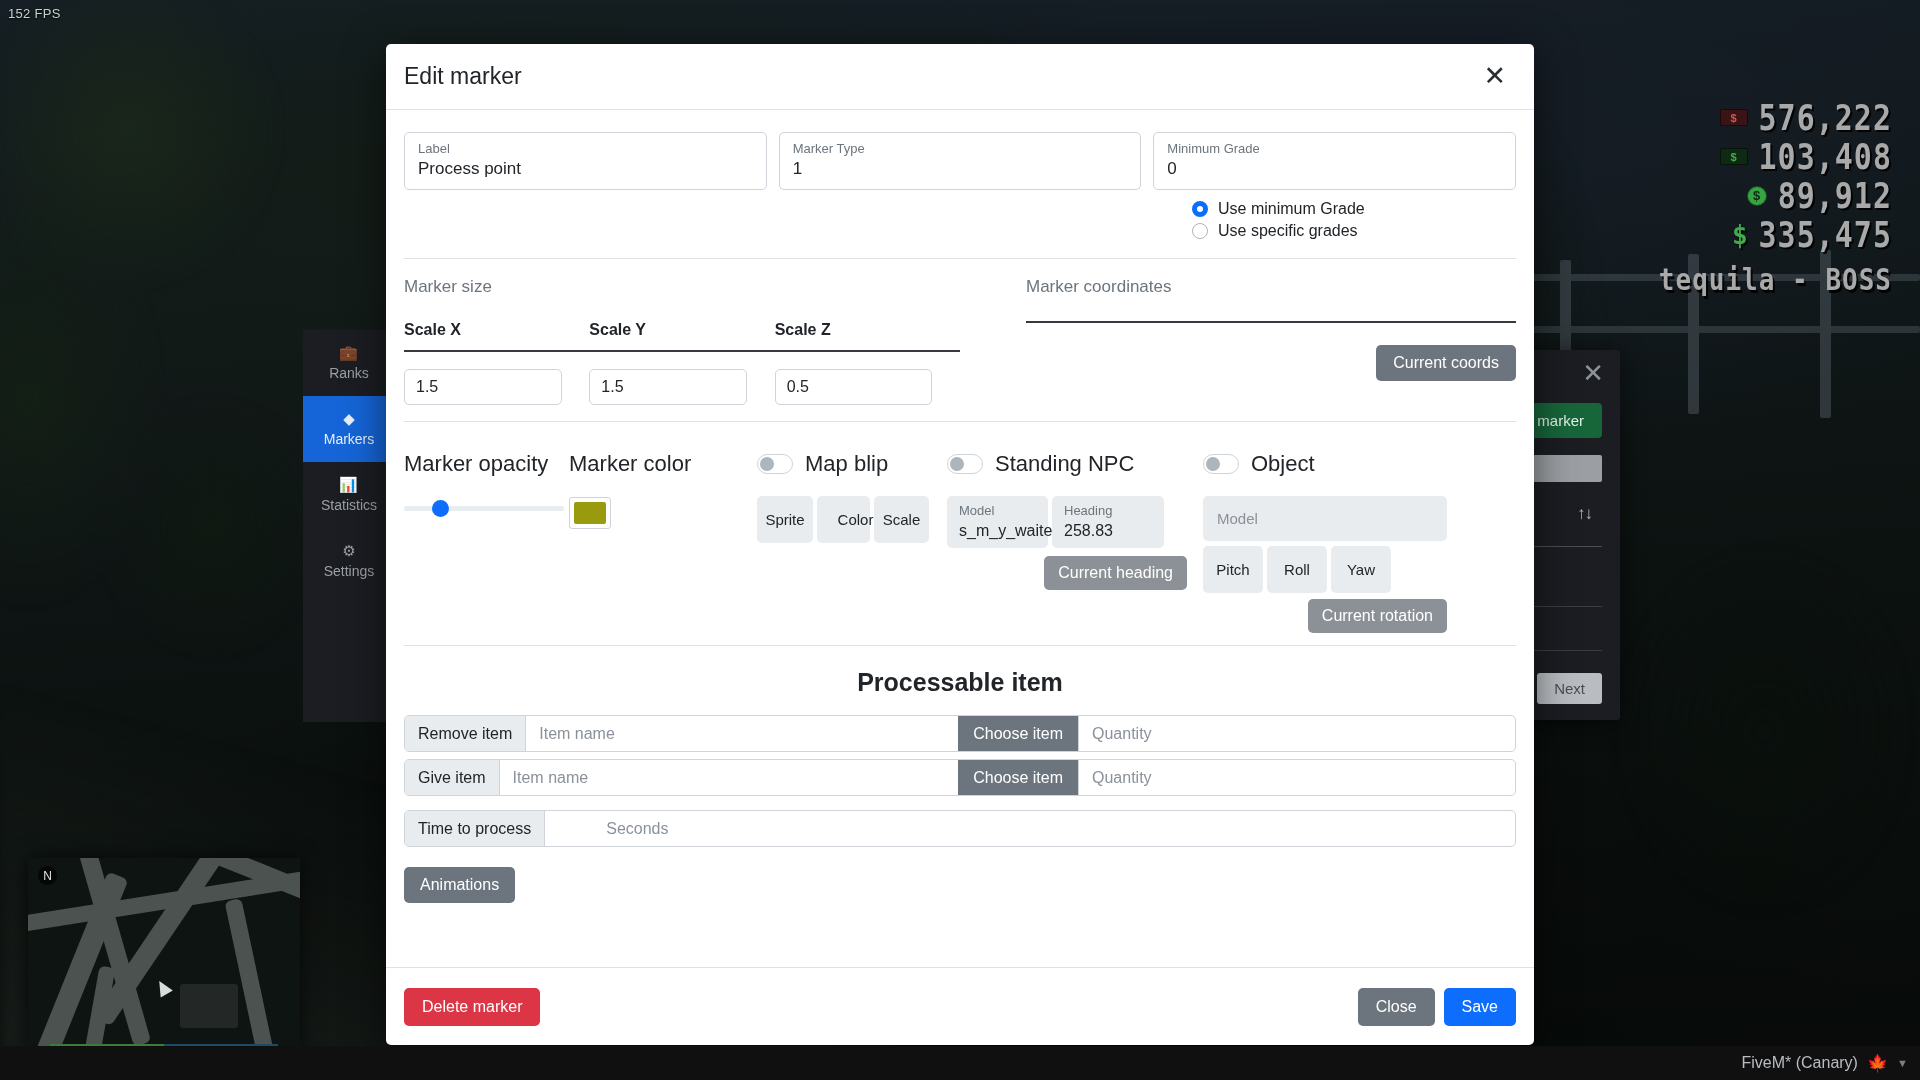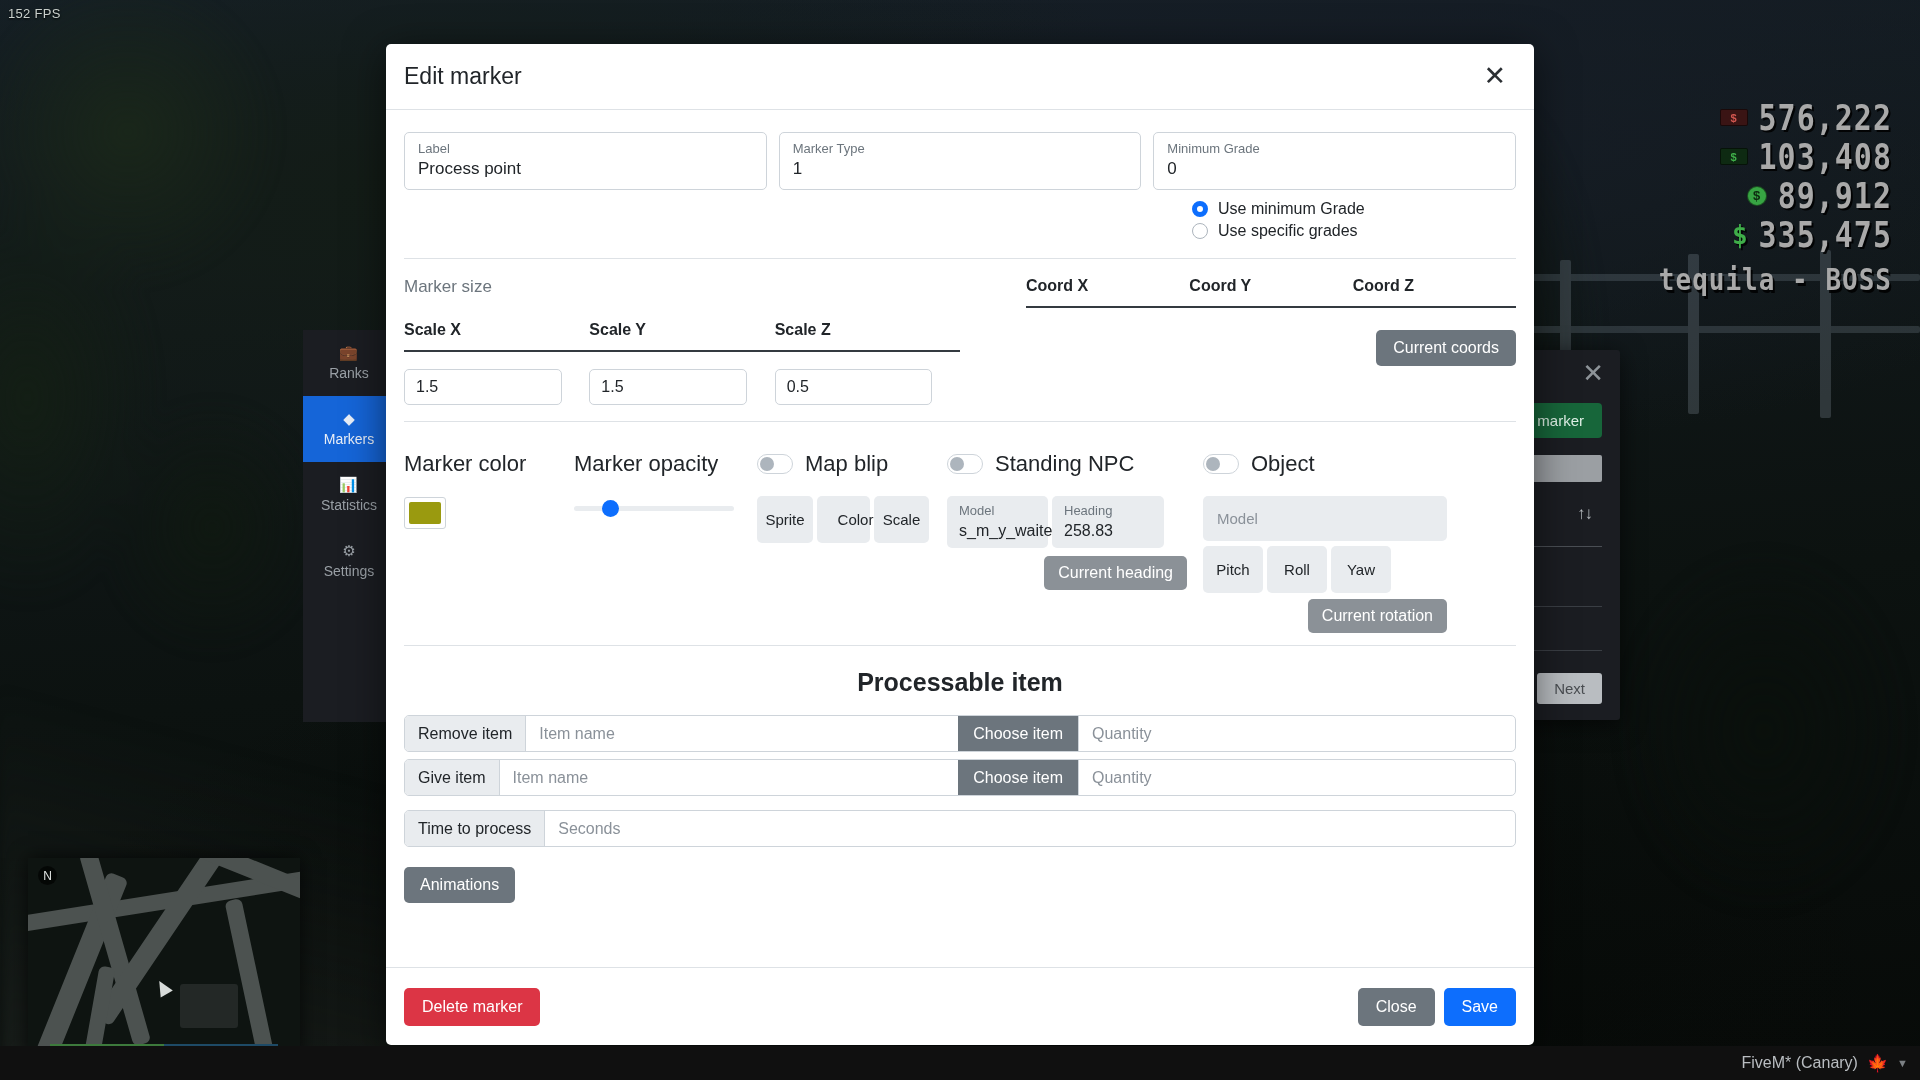--- a/index.html
+++ b/index.html
@@ -488,59 +488,49 @@
           <div>
               <div class="num-input">1.5</div>
             </div>
           <div>
               <div class="num-input">0.5</div>
             </div>
         </div>
       </div>
 
       <div class="half right">
-        <div class="col3">
-          <div>
-              <div class="col-head">Coord X</div>
-            </div>
-          <div>
-              <div class="col-head">Coord Y</div>
-            </div>
-          <div>
-              <div class="col-head">Coord Z</div>
-            </div>
-        </div>
+        <div class="sec-title">Marker coordinates</div>
         <div class="head-rule"></div>
         <div id="current-coords-wrap">
           <div class="btn-grey">Current coords</div>
         </div>
       </div>
 
     </div>
 
     <hr class="sep" style="margin-top:16px;">
 
     
     <div id="tog-section">
 
+      <div class="tog-col" style="width:165px;">
+        <div class="tog-head">
+          <span class="mc-title">Marker opacity</span>
+        </div>
+        <div id="slider">
+          <div class="thumb"></div>
+        </div>
+      </div>
+
       <div class="tog-col" style="width:170px;">
         <div class="tog-head">
           <span class="mc-title">Marker color</span>
         </div>
         <div id="swatch">
           <div class="fill" style="background:#9a9a0f"></div>
-        </div>
-      </div>
-
-      <div class="tog-col" style="width:165px;">
-        <div class="tog-head">
-          <span class="mc-title">Marker opacity</span>
-        </div>
-        <div id="slider">
-          <div class="thumb"></div>
         </div>
       </div>
 
       <div class="tog-col" style="width:190px;padding-left:18px;">
         <div class="tog-head">
           <span class="toggle">
               <span class="knob"></span>
             </span>
           <span class="tog-title">Map blip</span>
         </div>
@@ -615,21 +605,21 @@
       <div class="ig-addon">Give item</div>
       <div class="ig-input">
         <span class="ph">Item name</span>
       </div>
       <div class="ig-btn">Choose item</div>
       <div class="ig-qty">
         <span class="ph">Quantity</span>
       </div>
     </div>
 
-    <div class="ig" style="margin-top:14px;">
+    <div class="ig" style="margin-top:14px;gap:48px;">
       <div class="ig-addon">Time to process</div>
       <div class="ig-input">
         <span class="ph">Seconds</span>
       </div>
     </div>
 
     <div id="animations-btn">Animations</div>
 
   </div>
 

